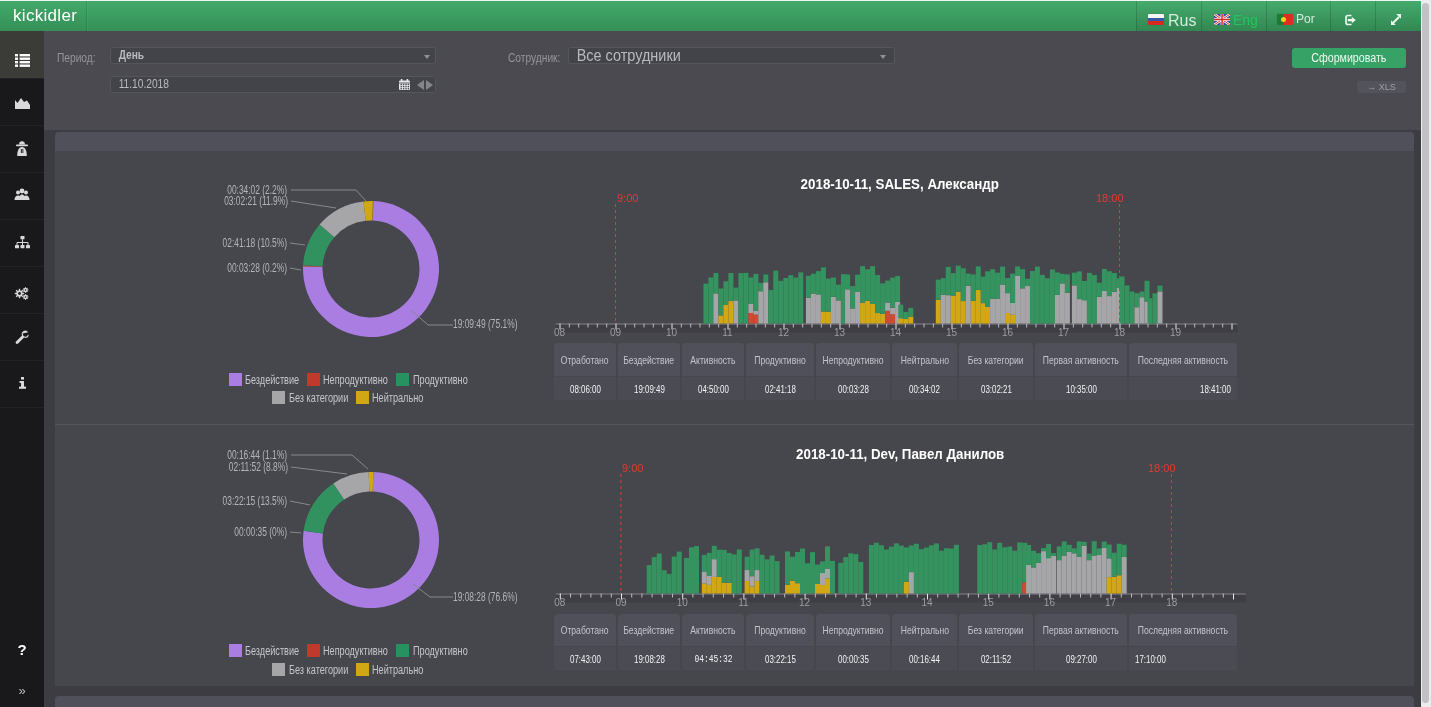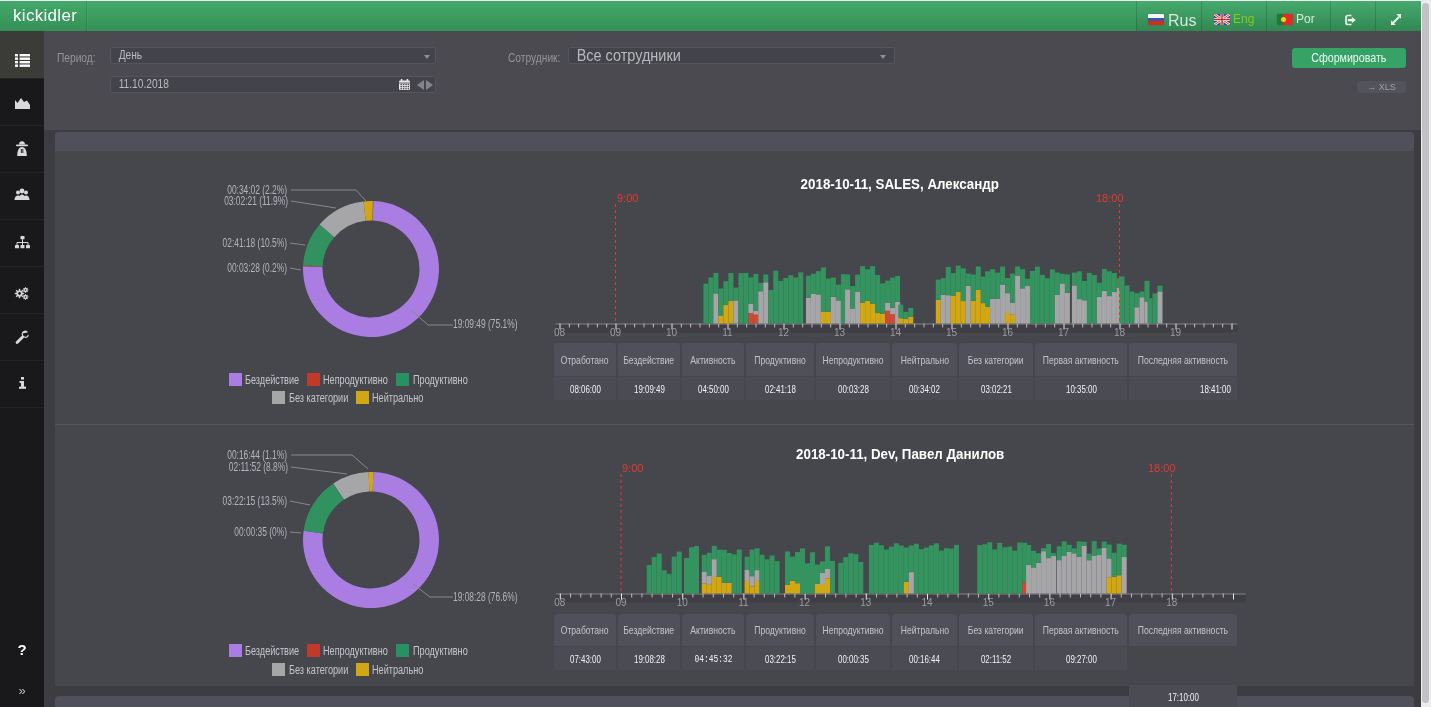--- a/index.html
+++ b/index.html
@@ -21,21 +21,21 @@
 <div class="abs" style="left:1168px;top:12px;font-size:16px;color:#d3ecdc;">Rus</div>
 <svg class="abs" style="left:1214px;top:14px;border-radius:1px" width="16" height="11" viewBox="0 0 16 11">
 <rect width="16" height="11" fill="#3b4a9b"></rect>
 <path d="M0 0 L16 11 M16 0 L0 11" stroke="#fff" stroke-width="2.4"></path>
 <path d="M0 0 L16 11 M16 0 L0 11" stroke="#d52b1e" stroke-width="1"></path>
 <rect x="6.6" width="2.8" height="11" fill="#fff"></rect>
     <rect y="4.1" width="16" height="2.8" fill="#fff"></rect>
 <rect x="7.3" width="1.5" height="11" fill="#d52b1e"></rect>
     <rect y="4.75" width="16" height="1.5" fill="#d52b1e"></rect>
   </svg>
-<div class="abs" style="left:1233px;top:12px;font-size:12px;color:#84cc16;">Eng</div>
+<div class="abs" style="left:1233px;top:12px;font-size:14px;color:#22c55e;">Eng</div>
 <div class="abs" style="left:1277px;top:14px;width:16px;height:11px;border-radius:1px;overflow:hidden;box-shadow:0 0 1px rgba(0,0,0,.4)">
 <div style="position:absolute;left:0;top:0;width:6px;height:11px;background:#1f7a34"></div>
 <div style="position:absolute;left:6px;top:0;width:10px;height:11px;background:#e02c23"></div>
 <div style="position:absolute;left:3.5px;top:3px;width:5px;height:5px;border-radius:50%;background:#f7d117"></div>
   </div>
 <div class="abs" style="left:1296px;top:12px;font-size:12px;color:#d3ecdc;">Por</div>
 <svg class="abs" style="left:1344px;top:14px" width="12" height="12" viewBox="0 0 12 12">
 <path d="M7.5 1.5 L4 1.5 Q2 1.5 2 3.5 L2 8.5 Q2 10.5 4 10.5 L7.5 10.5" fill="none" stroke="#eef8f1" stroke-width="1.7"></path>
 <rect x="3.8" y="4.9" width="4.4" height="2.4" fill="#eef8f1"></rect>
 <path d="M7.8 2.9 L11.8 6.1 L7.8 9.3 Z" fill="#eef8f1"></path>
@@ -136,21 +136,21 @@
 <g fill="#d9d9db">
       <rect x="2" y="0" width="3" height="2.6"></rect>
       <rect x="0.5" y="4" width="4.5" height="2"></rect>
 <rect x="2" y="4" width="3" height="6"></rect>
       <rect x="0" y="9.6" width="7" height="2.2"></rect>
     </g>
   </svg>
 <div class="abs" style="left:0px;top:641px;width:44px;text-align:center;color:#fff;font-size:15px;font-weight:bold;">?</div>
 <div class="abs" style="left:0px;top:683px;width:44px;text-align:center;color:#b9b9bd;font-size:13px;">»</div>
 <div class="abs" style="left:57px;top:51px;font-size:12px;color:#94949b;transform:scaleX(0.85);transform-origin:left center;">Период:</div>
-<div class="abs" style="left:110px;top:47px;width:326px;height:17px;background:#43434a;border:1px solid #55555d;border-radius:3px;color:#b9b9bf;font-size:12px;line-height:15px;"><span style="display:inline-block;padding-left:9px;transform:scaleX(0.85);transform-origin:left center;">День</span></div>
+<div class="abs" style="left:110px;top:47px;width:326px;height:17px;background:#43434a;border:1px solid #55555d;border-radius:3px;color:#b9b9bf;font-size:12px;line-height:15px;font-weight:bold;"><span style="display:inline-block;padding-left:9px;transform:scaleX(0.85);transform-origin:left center;">День</span></div>
 <div class="abs" style="left:424px;top:55px;width:0;height:0;border-left:3.5px solid transparent;border-right:3.5px solid transparent;border-top:4.5px solid #91919a;"></div>
 <div class="abs" style="left:110px;top:76px;width:326px;height:17px;background:#43434a;border:1px solid #55555d;border-radius:3px;color:#b9b9bf;font-size:12px;line-height:15px;"><span style="display:inline-block;padding-left:9px;transform:scaleX(0.85);transform-origin:left center;">11.10.2018</span></div>
 <svg class="abs" style="left:399px;top:79px" width="11" height="11" viewBox="0 0 11 11">
 <rect x="0" y="1.5" width="11" height="9.5" rx="1" fill="#e6e6ea"></rect>
 <rect x="1.8" y="0" width="1.6" height="3" fill="#e6e6ea"></rect>
     <rect x="7.6" y="0" width="1.6" height="3" fill="#e6e6ea"></rect>
 <g fill="#43434a">
       <rect x="1.5" y="4.9" width="1.4" height="1.3"></rect>
       <rect x="3.9" y="4.9" width="1.4" height="1.3"></rect>
       <rect x="6.3" y="4.9" width="1.4" height="1.3"></rect>
@@ -803,14 +803,14 @@
   </div>
 <div style="position:absolute;left:1035px;top:614px;width:92px;height:32px;background:#50505a;border-radius:4px 4px 0 0;display:flex;align-items:center;justify-content:center;color:#c3c3ca;font-size:11px;white-space:nowrap;">
     <span style="display:inline-block;transform:scaleX(0.78)">Первая активность</span>
   </div>
 <div style="position:absolute;left:1035px;top:647px;width:92px;height:23px;background:#4b4b53;display:flex;align-items:center;justify-content:center;color:#f3f3f5;font-size:11px;white-space:nowrap;">
     <span style="display:inline-block;transform:scaleX(0.72)">09:27:00</span>
   </div>
 <div style="position:absolute;left:1129px;top:614px;width:108px;height:32px;background:#50505a;border-radius:4px 4px 0 0;display:flex;align-items:center;justify-content:center;color:#c3c3ca;font-size:11px;white-space:nowrap;">
     <span style="display:inline-block;transform:scaleX(0.78)">Последняя активность</span>
   </div>
-<div style="position:absolute;left:1129px;top:647px;width:108px;height:23px;background:#4b4b53;display:flex;align-items:center;justify-content:center;color:#f3f3f5;font-size:11px;white-space:nowrap;margin-top:38px;">
+<div style="position:absolute;left:1129px;top:647px;width:108px;height:23px;background:#4b4b53;display:flex;align-items:center;color:#f3f3f5;font-size:11px;white-space:nowrap;">
     <span style="display:inline-block;transform:scaleX(0.72)">17:10:00</span>
   </div>
 </body></html>

